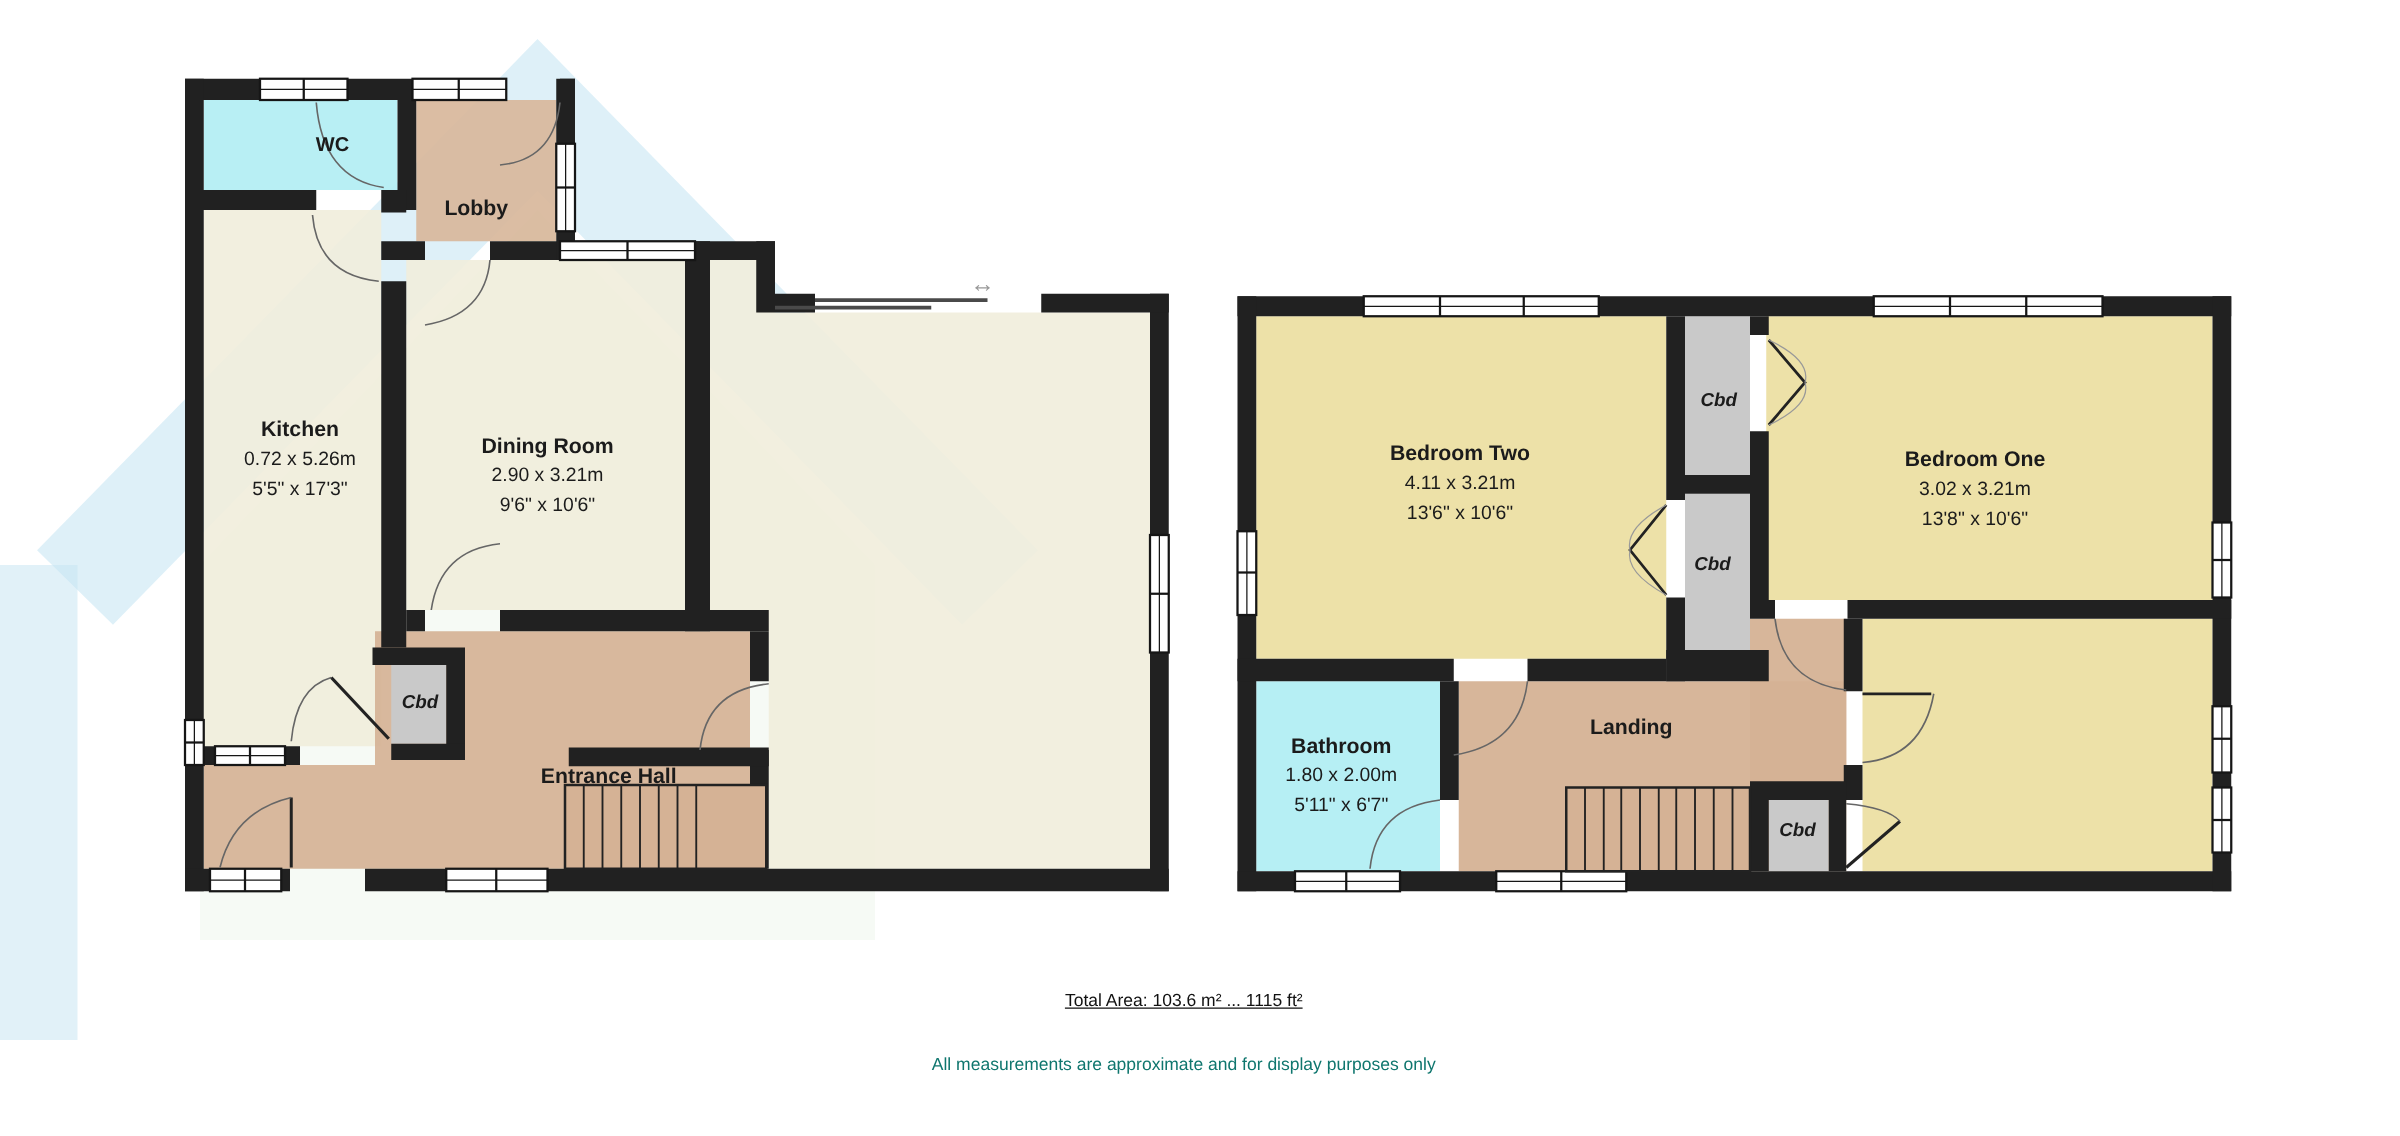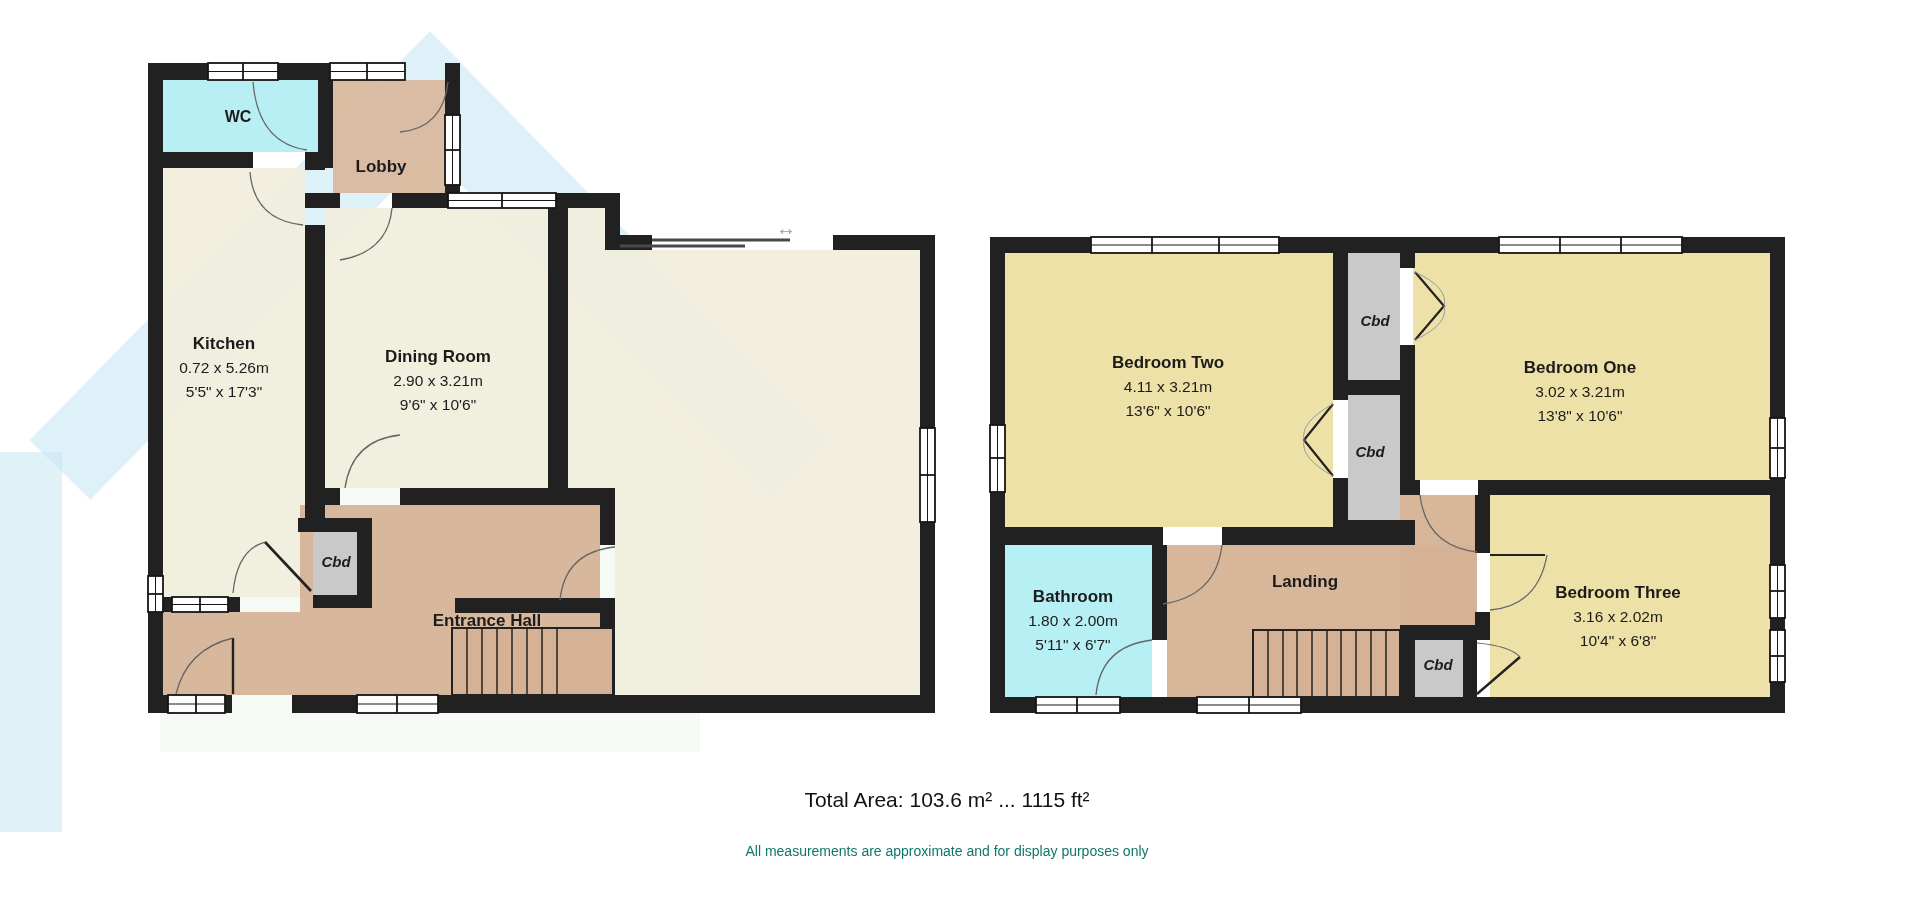--- a/index.html
+++ b/index.html
@@ -8,25 +8,25 @@
   svg{position:absolute;left:0;top:0;}
   .watermark{position:absolute;left:150px;top:252px;font-size:360px;font-weight:bold;
              line-height:1;letter-spacing:-12px;color:#000;opacity:0.10;white-space:nowrap;
              pointer-events:none;}
   .room-label{position:absolute;transform:translate(-50%,-50%);text-align:center;
               color:#1b1b1b;line-height:24px;white-space:nowrap;}
   .room-label .name{font-weight:bold;font-size:17px;display:block;}
   .room-label .dim{font-size:15.5px;display:block;}
   .mini{font-size:15px;font-weight:bold;font-style:italic;}
   .big{font-size:17px;font-weight:bold;}
-  .wc{font-size:16px;font-weight:bold;}
+  .wc{font-size:16px;font-weight:bold;margin-left:28px;}
   .arrow{position:absolute;left:786px;top:228px;transform:translate(-50%,-50%);
          color:#9a9a9a;font-size:20px;font-weight:bold;}
   .total{position:absolute;left:947px;top:800px;transform:translate(-50%,-50%);
-         font-size:21px;color:#111;}
+         font-size:14px;color:#111;text-decoration:underline;}
   .disclaimer{position:absolute;left:947px;top:851px;transform:translate(-50%,-50%);
          font-size:14px;color:#0f766e;}
 </style>
 </head>
 <body>
 
 <div id="canvas">
 
 <svg width="1920" height="909" viewBox="0 0 1920 909">
 
@@ -288,21 +288,21 @@
     </g>
   </g>
 </svg>
 
 
 <div class="arrow">↔</div>
 
 <div class="room-label wc" style="left:238px;top:117px">WC</div>
 <div class="room-label big" style="left:381px;top:167px">Lobby</div>
 
-<div class="room-label" style="left:224px;top:368px">
+<div class="room-label" style="left:240px;top:368px">
   <span class="name">Kitchen</span>
   <span class="dim">0.72 x 5.26m</span>
   <span class="dim">5'5" x 17'3"</span>
 </div>
 
 <div class="room-label" style="left:438px;top:381px">
   <span class="name">Dining Room</span>
   <span class="dim">2.90 x 3.21m</span>
   <span class="dim">9'6" x 10'6"</span>
 </div>
@@ -327,24 +327,19 @@
 <div class="room-label mini" style="left:1370px;top:452px">Cbd</div>
 
 <div class="room-label" style="left:1073px;top:621px">
   <span class="name">Bathroom</span>
   <span class="dim">1.80 x 2.00m</span>
   <span class="dim">5'11" x 6'7"</span>
 </div>
 
 <div class="room-label big" style="left:1305px;top:582px">Landing</div>
 
-<div class="room-label" style="left:1618px;top:617px">
-  <span class="name">Bedroom Three</span>
-  <span class="dim">3.16 x 2.02m</span>
-  <span class="dim">10'4" x 6'8"</span>
-</div>
 
 <div class="room-label mini" style="left:1438px;top:665px">Cbd</div>
 
 <div class="total">Total Area: 103.6 m² ... 1115 ft²</div>
 <div class="disclaimer">All measurements are approximate and for display purposes only</div>
 
 </div>
 
 </body></html>

